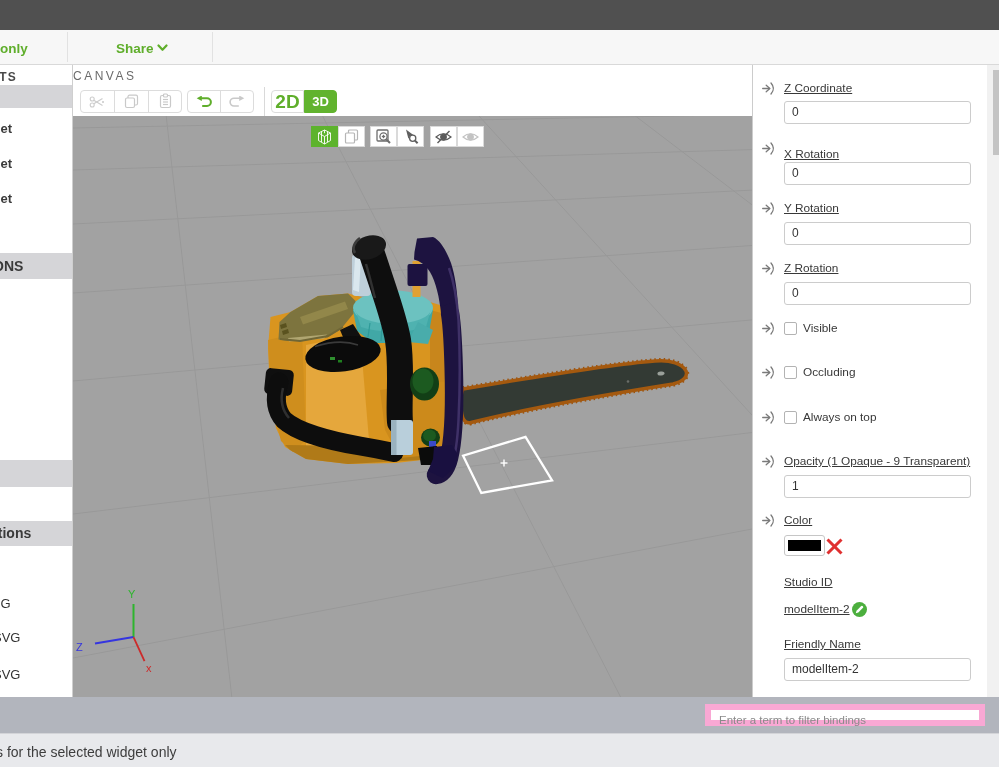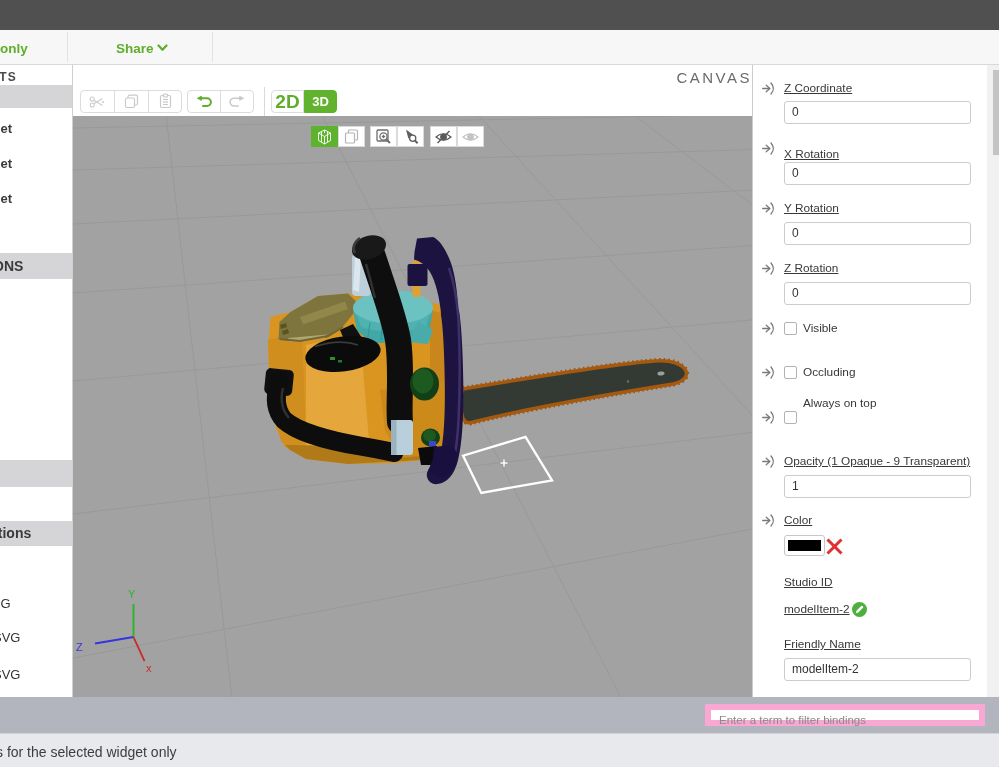--- a/index.html
+++ b/index.html
@@ -12,21 +12,21 @@
 .mbsep { top:32px; width:1px; height:30px; background:#e2e2e2; }
 #lish { left:0px; top:41px; font-size:13.5px; font-weight:bold; color:#5fae2b; }
 #share { left:116px; top:41px; font-size:13.5px; font-weight:bold; color:#5fae2b; }
 
 #sidebar { left:0; top:65px; width:73px; height:632px; background:#fff; border-right:1px solid #cfcfcf; }
 .srow { left:0; width:72px; height:26px; }
 .sgray { background:#d5d5d8; }
 .stxt { font-size:13px; font-weight:bold; color:#3a3a3a; }
 
 #canvhead { left:73px; top:65px; width:679px; height:19px; background:#fff; }
-#canvtitle { left:73px; top:69px; width:679px; text-align:right; font-size:15px; letter-spacing:2.5px; color:#6a6a6a; }
+#canvtitle { left:73px; top:69px; width:679px; text-align:left; font-size:12px; letter-spacing:2.5px; color:#6a6a6a; }
 #toolbar { left:73px; top:84px; width:679px; height:32px; background:#fff; }
 #viewport { left:73px; top:116px; width:679px; height:581px; background:#a2a2a2; }
 
 .fbtn { top:126px; width:27px; height:21px; background:#fff; border:1px solid #dadada; }
 
 #rpanel { left:752px; top:65px; width:235px; height:632px; background:#fff; border-left:1px solid #ccc; }
 .plabel { left:784px; font-size:11.8px; color:#383838;text-decoration:underline; }
 .pinput { left:784px; width:187px; height:23px; border:1px solid #ccc; border-radius:3px; font-size:12px; color:#333; padding-left:7px; line-height:21px; background:#fff; }
 .bindic { left:762px; width:15px; height:13px; }
 .cbox { left:784px; width:13px; height:13px; border:1px solid #b3b3b3; border-radius:2px; background:#fff; }
@@ -307,21 +307,21 @@
   <div class="abs clabel" style="top:321px;">Visible</div>
   <svg class="abs bindic" style="top:366px;">
       <use href="#bic"></use>
     </svg>
   <div class="abs cbox" style="top:366px;"></div>
   <div class="abs clabel" style="top:365px;">Occluding</div>
   <svg class="abs bindic" style="top:411px;">
       <use href="#bic"></use>
     </svg>
   <div class="abs cbox" style="top:411px;"></div>
-  <div class="abs clabel" style="top:396px;">Always on top</div>
+  <div class="abs clabel" style="top:410px;">Always on top</div>
   <svg class="abs bindic" style="top:455px;">
       <use href="#bic"></use>
     </svg>
   <div class="abs plabel" style="top:454px;">Opacity (1 Opaque - 9 Transparent)</div>
   <div class="abs pinput" style="top:475px;">1</div>
   <svg class="abs bindic" style="top:514px;">
       <use href="#bic"></use>
     </svg>
   <div class="abs plabel" style="top:513px;">Color</div>
   <div class="abs" style="left:784px;top:535px;width:41px;height:21px;border:1px solid #c6c6c6;border-radius:3px;background:#fff;"></div>

